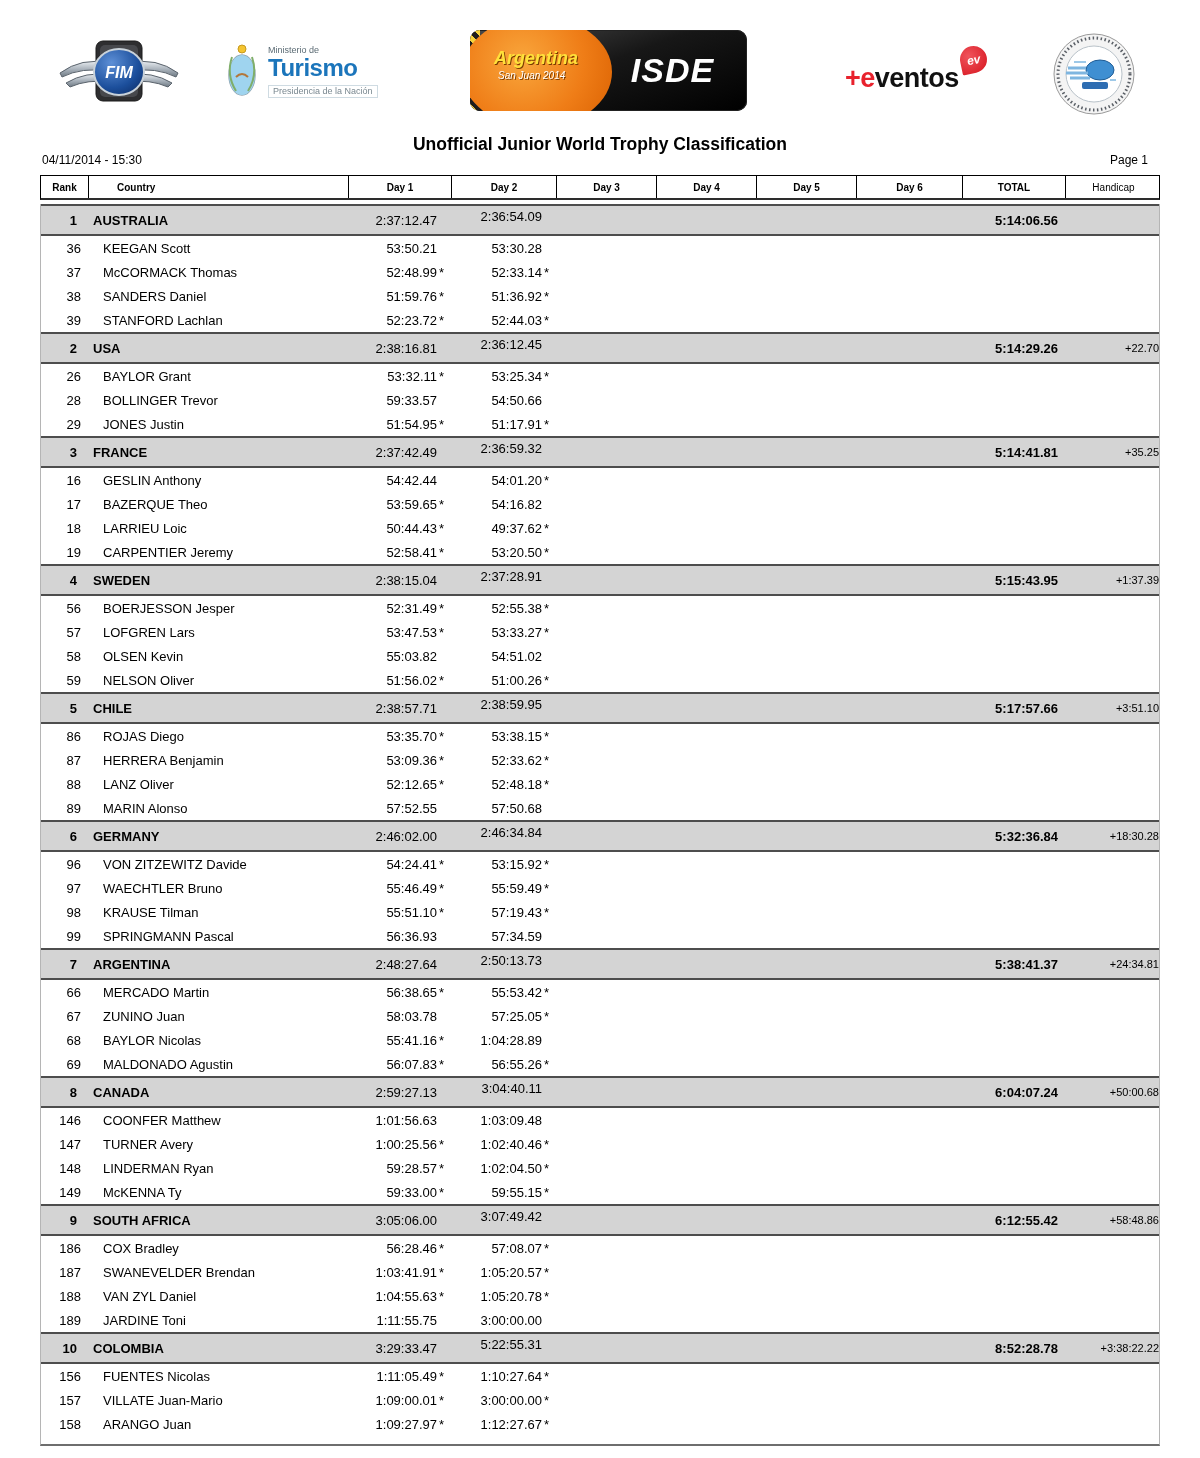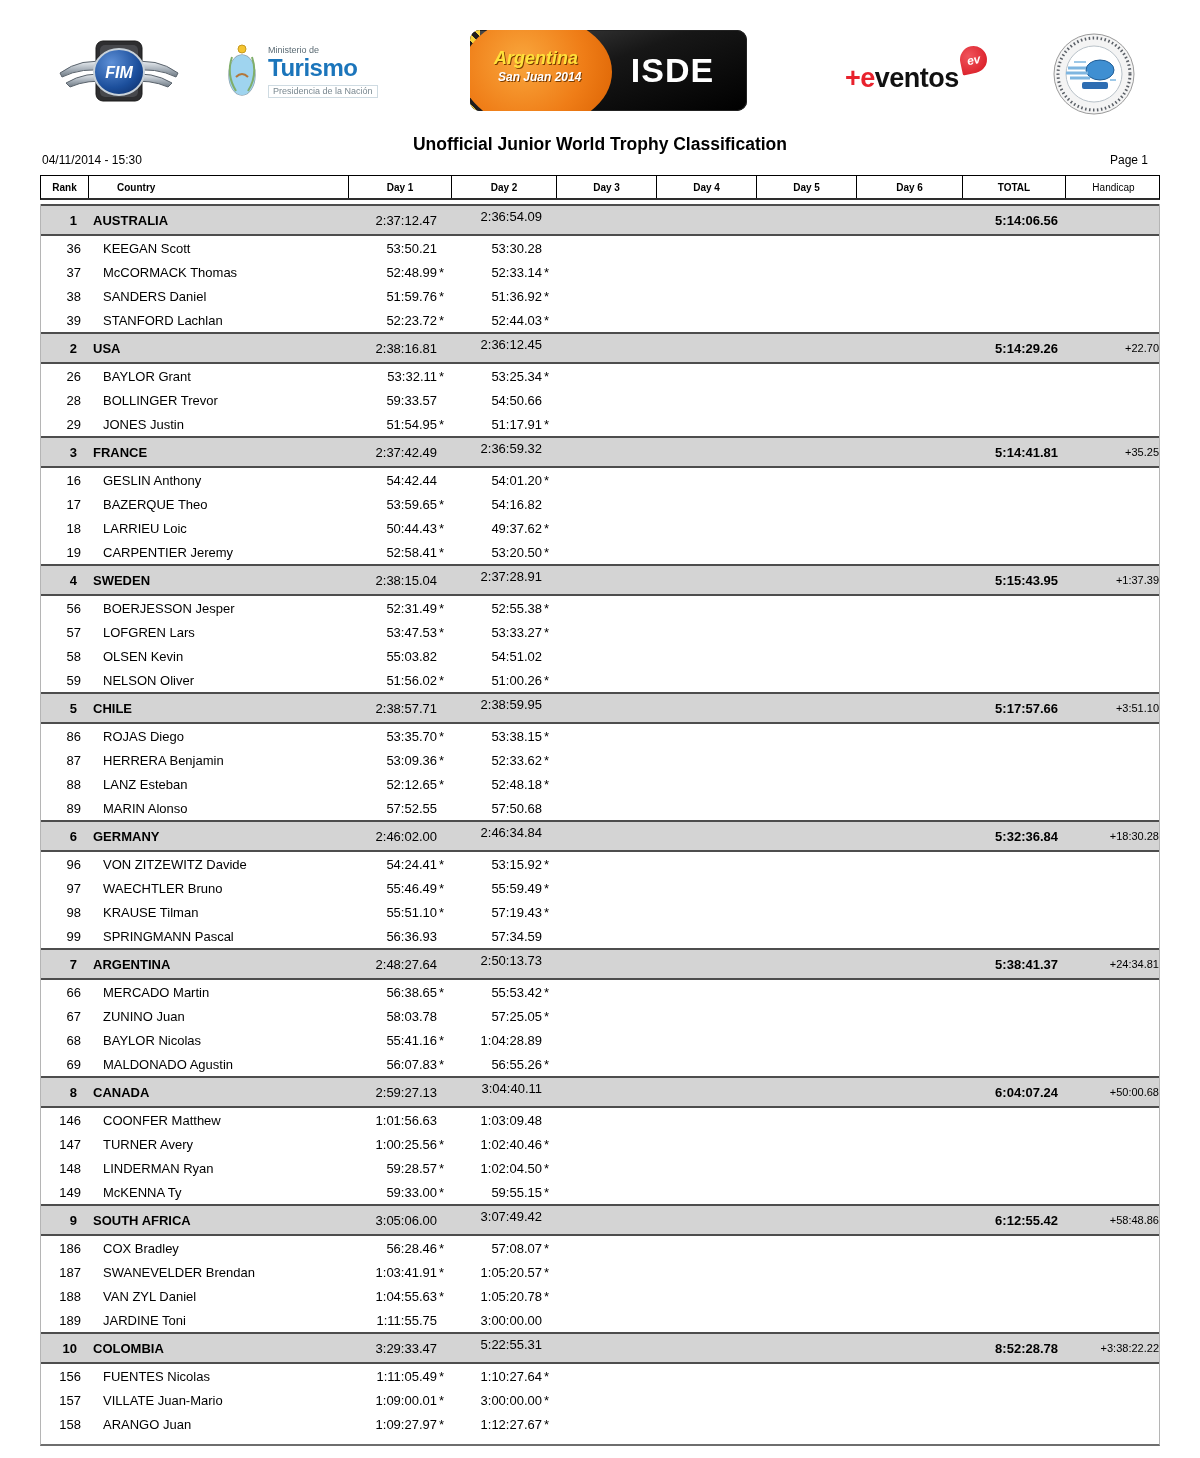--- a/index.html
+++ b/index.html
@@ -22,25 +22,25 @@
   .logo-isde { left:470px; top:30px; width:277px; height:81px; border-radius:10px;
     background:linear-gradient(160deg,#4a4a4a 0%,#171717 45%,#000 100%);
     overflow:hidden; display:flex; box-shadow:0 0 0 1px #222 inset; }
   .isde-stripe { width:10px; height:100%;
     background:repeating-linear-gradient(45deg,#f5d23c 0 5px,#1d1d1d 5px 10px); flex:0 0 auto; }
   .isde-left { position:relative; width:118px; height:100%; flex:0 0 auto; }
   .isde-orange { position:absolute; left:-18px; top:-14px; width:150px; height:112px; border-radius:50%;
     background:radial-gradient(circle at 40% 40%, #f9a63c 0%, #ef7d17 55%, #d95f00 100%); }
   .isde-arg { position:absolute; left:14px; top:18px; font-size:18px; font-weight:bold; font-style:italic;
     color:#ffe13a; text-shadow:1px 1px 0 #7a3c00; white-space:nowrap; }
-  .isde-sj { position:absolute; left:18px; top:40px; font-size:12px; font-weight:bold; font-style:italic;
+  .isde-sj { position:absolute; left:18px; top:40px; font-size:10px; font-weight:normal; font-style:italic;
     color:#fff; text-shadow:1px 1px 0 #7a3c00; white-space:nowrap; }
   .isde-right { flex:1; display:flex; flex-direction:column; align-items:center; justify-content:center; color:#fff;gap:48px; }
   .isde-top { font-size:8px; letter-spacing:2px; font-weight:bold; }
-  .isde-main { font-size:34px; font-weight:bold; letter-spacing:1px; line-height:0.95; }
+  .isde-main { font-size:34px; font-weight:bold; font-style:italic; letter-spacing:1px; line-height:0.95; }
   .isde-bottom { font-size:8px; letter-spacing:3px; font-weight:bold; }
 
   .logo-eventos { left:845px; top:46px; width:150px; height:52px; }
   .eventos-word { font-size:27px; font-weight:bold; color:#111; letter-spacing:-0.5px; position:absolute; left:0; bottom:4px;}
   .eventos-word .red { color:#e8222d; }
   .eventos-badge { position:absolute; right:8px; top:0; width:27px; height:27px; border-radius:50% 50% 50% 6%;
     background:radial-gradient(circle at 35% 35%, #f0545c, #d6151f); color:#fff;
     font-size:12px; font-weight:bold; font-style:italic; display:flex; align-items:center; justify-content:center;
     transform:rotate(-12deg); }
 
@@ -528,21 +528,21 @@
           </div>
           <div class="cell c-time"></div>
           <div class="cell c-time"></div>
           <div class="cell c-time"></div>
           <div class="cell c-time"></div>
           <div class="cell c-total"></div>
           <div class="cell c-hand"></div>
         </div>
         <div class="rider-row grid-row">
           <div class="cell c-rank">88</div>
-          <div class="cell c-country">LANZ Esteban</div>
+          <div class="cell c-country">LANZ Oliver</div>
           <div class="cell c-time c-day1">
             <span><span class="tval">52:12.65</span><span class="star">*</span></span>
           </div>
           <div class="cell c-time c-day2">
             <span><span class="tval">52:48.18</span><span class="star">*</span></span>
           </div>
           <div class="cell c-time"></div>
           <div class="cell c-time"></div>
           <div class="cell c-time"></div>
           <div class="cell c-time"></div>

